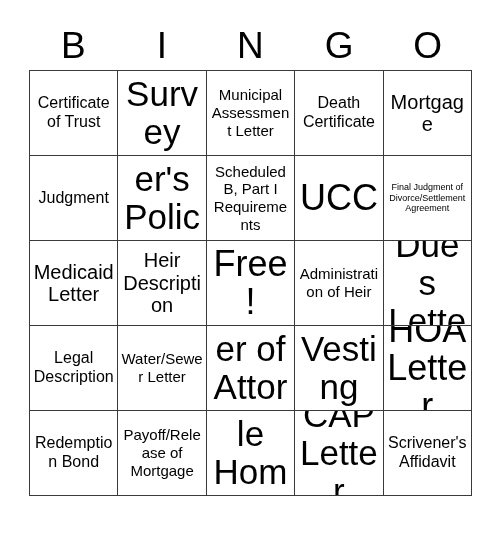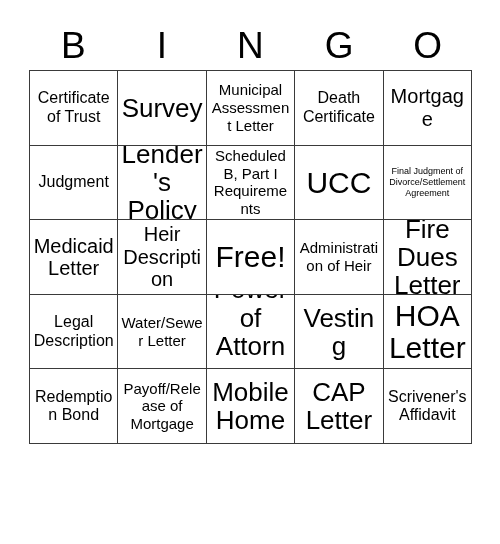--- a/index.html
+++ b/index.html
@@ -43,21 +43,21 @@
     letter-spacing: 0;
     color: #000000;
     user-select: none;
   }
   
   #bingo-grid {
     position: absolute;
     left: 29px;
     top: 70px;
     width: 443px;
-    height: 374px;
+    height: 426px;
     display: grid;
     grid-template-columns: repeat(5, 1fr);
     grid-template-rows: repeat(5, 1fr);
     border-top: 1px solid #3a3a3a;
     border-left: 1px solid #3a3a3a;
     box-sizing: border-box;
     background: #ffffff;
   }
   .bingo-cell {
     border-right: 1px solid #3a3a3a;
@@ -73,22 +73,22 @@
   }
   .cell-text {
     display: block;
     width: 100%;
     text-align: center;
     line-height: 1.14;
     word-wrap: break-word;
     color: #000000;
   }
   
-  .fs-xxl .cell-text { font-size: 30px; line-height: 1.05; }
-  .fs-xl  .cell-text { font-size: 26px; line-height: 1.08; }
+  .fs-xxl .cell-text { font-size: 36px; line-height: 1.05; }
+  .fs-xl  .cell-text { font-size: 35px; line-height: 1.08; }
   .fs-lg  .cell-text { font-size: 20px; line-height: 1.12; }
   .fs-md  .cell-text { font-size: 16px; line-height: 1.16; }
   .fs-sm  .cell-text { font-size: 15px; line-height: 1.18; }
   .fs-xs  .cell-text { font-size: 9px;  line-height: 1.20; text-align: center; }
 </style>
 </head>
 <body>
 
 <div id="bingo-card">
 

